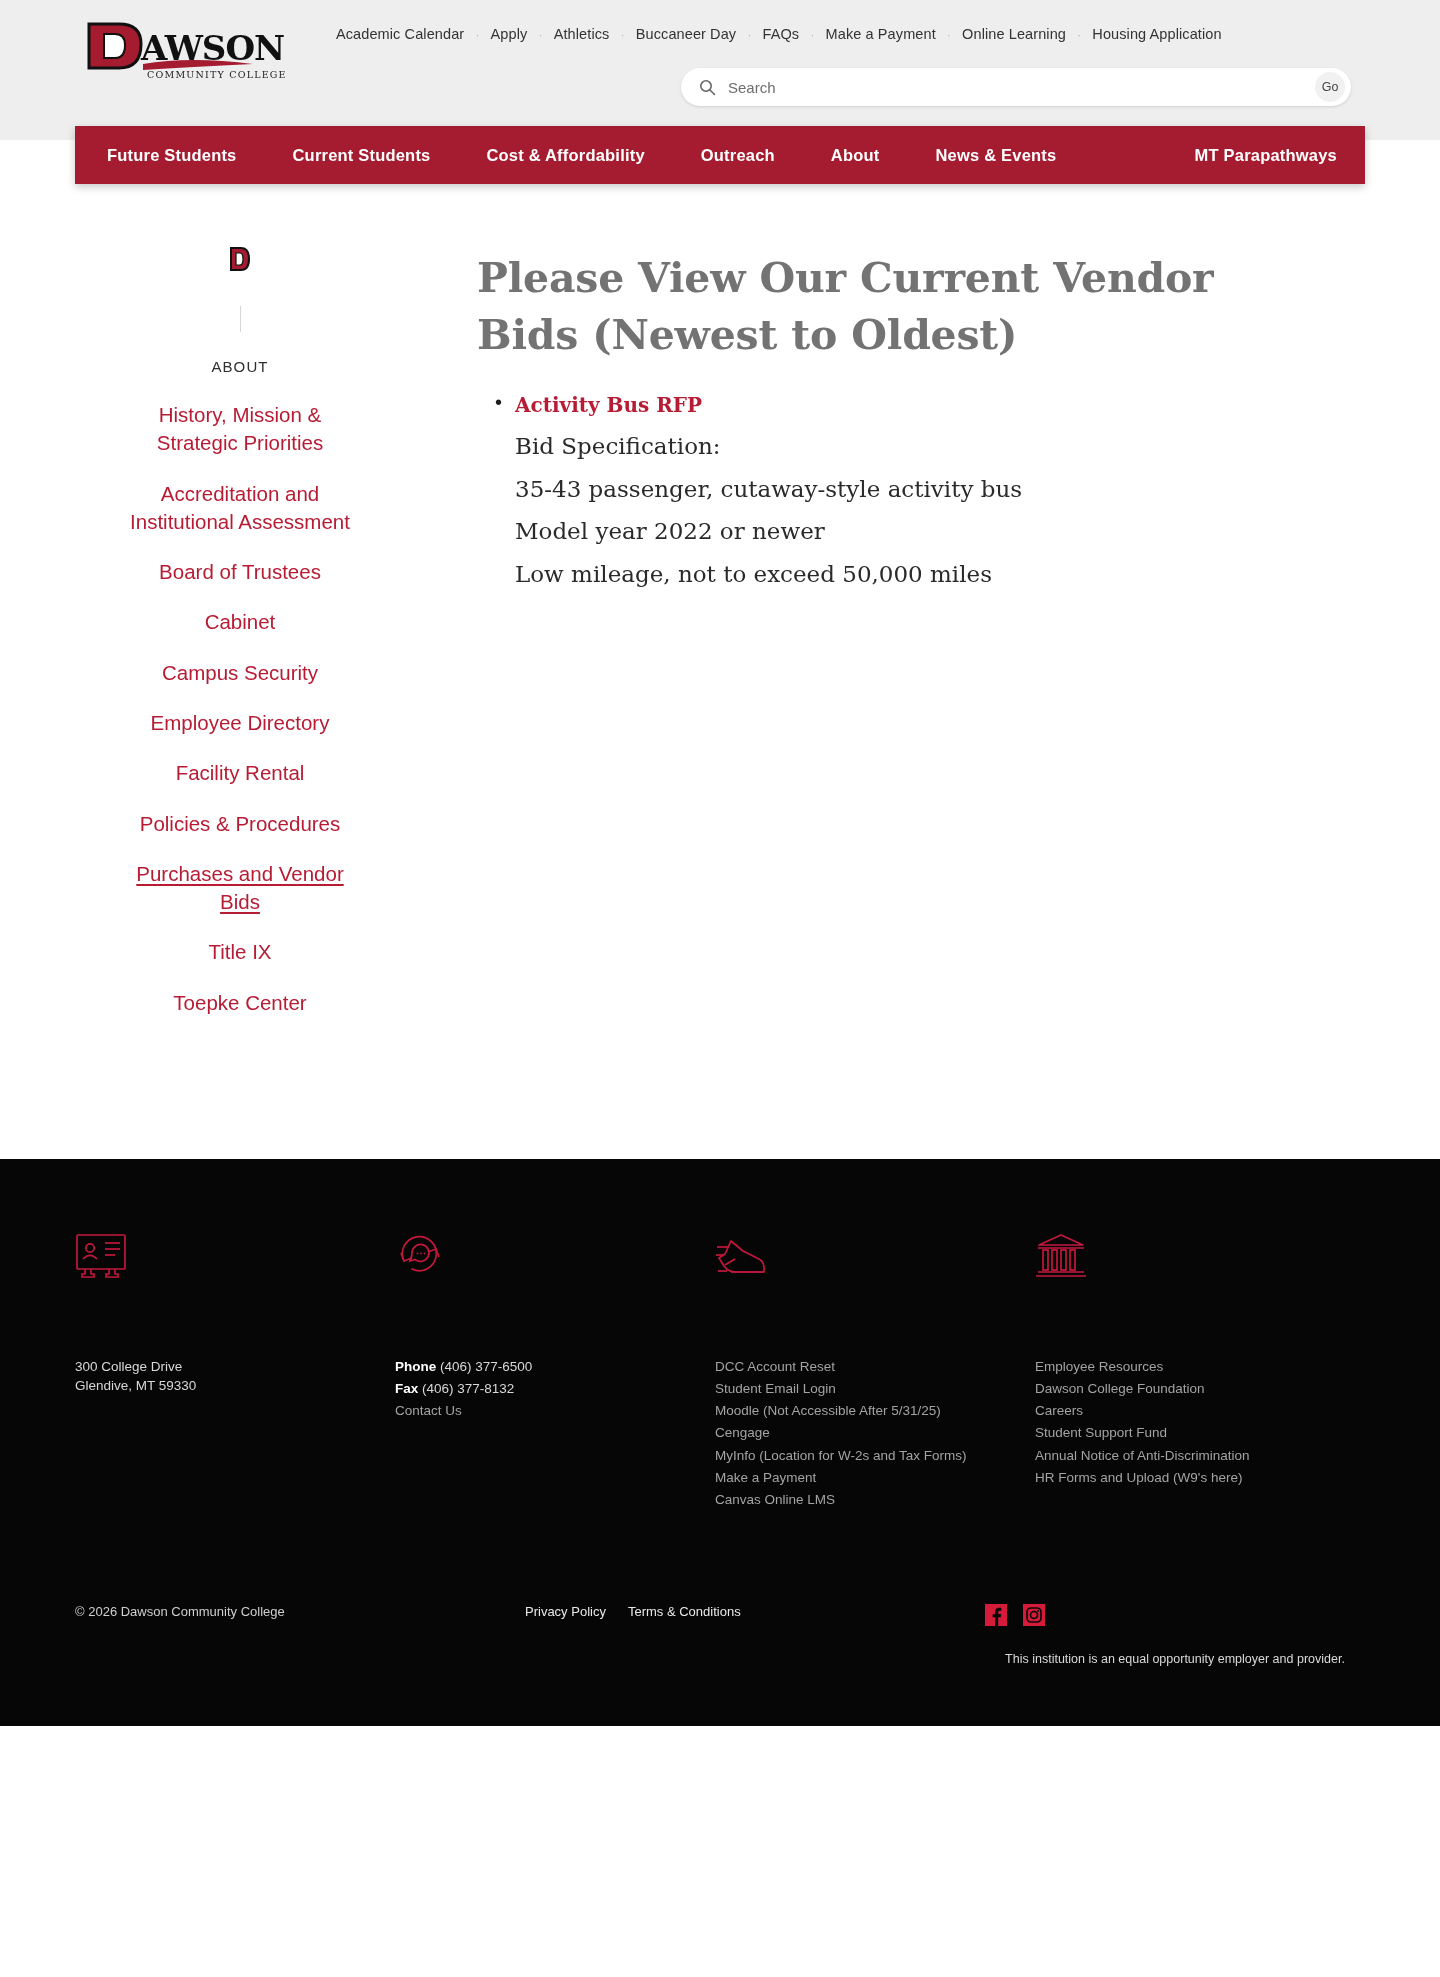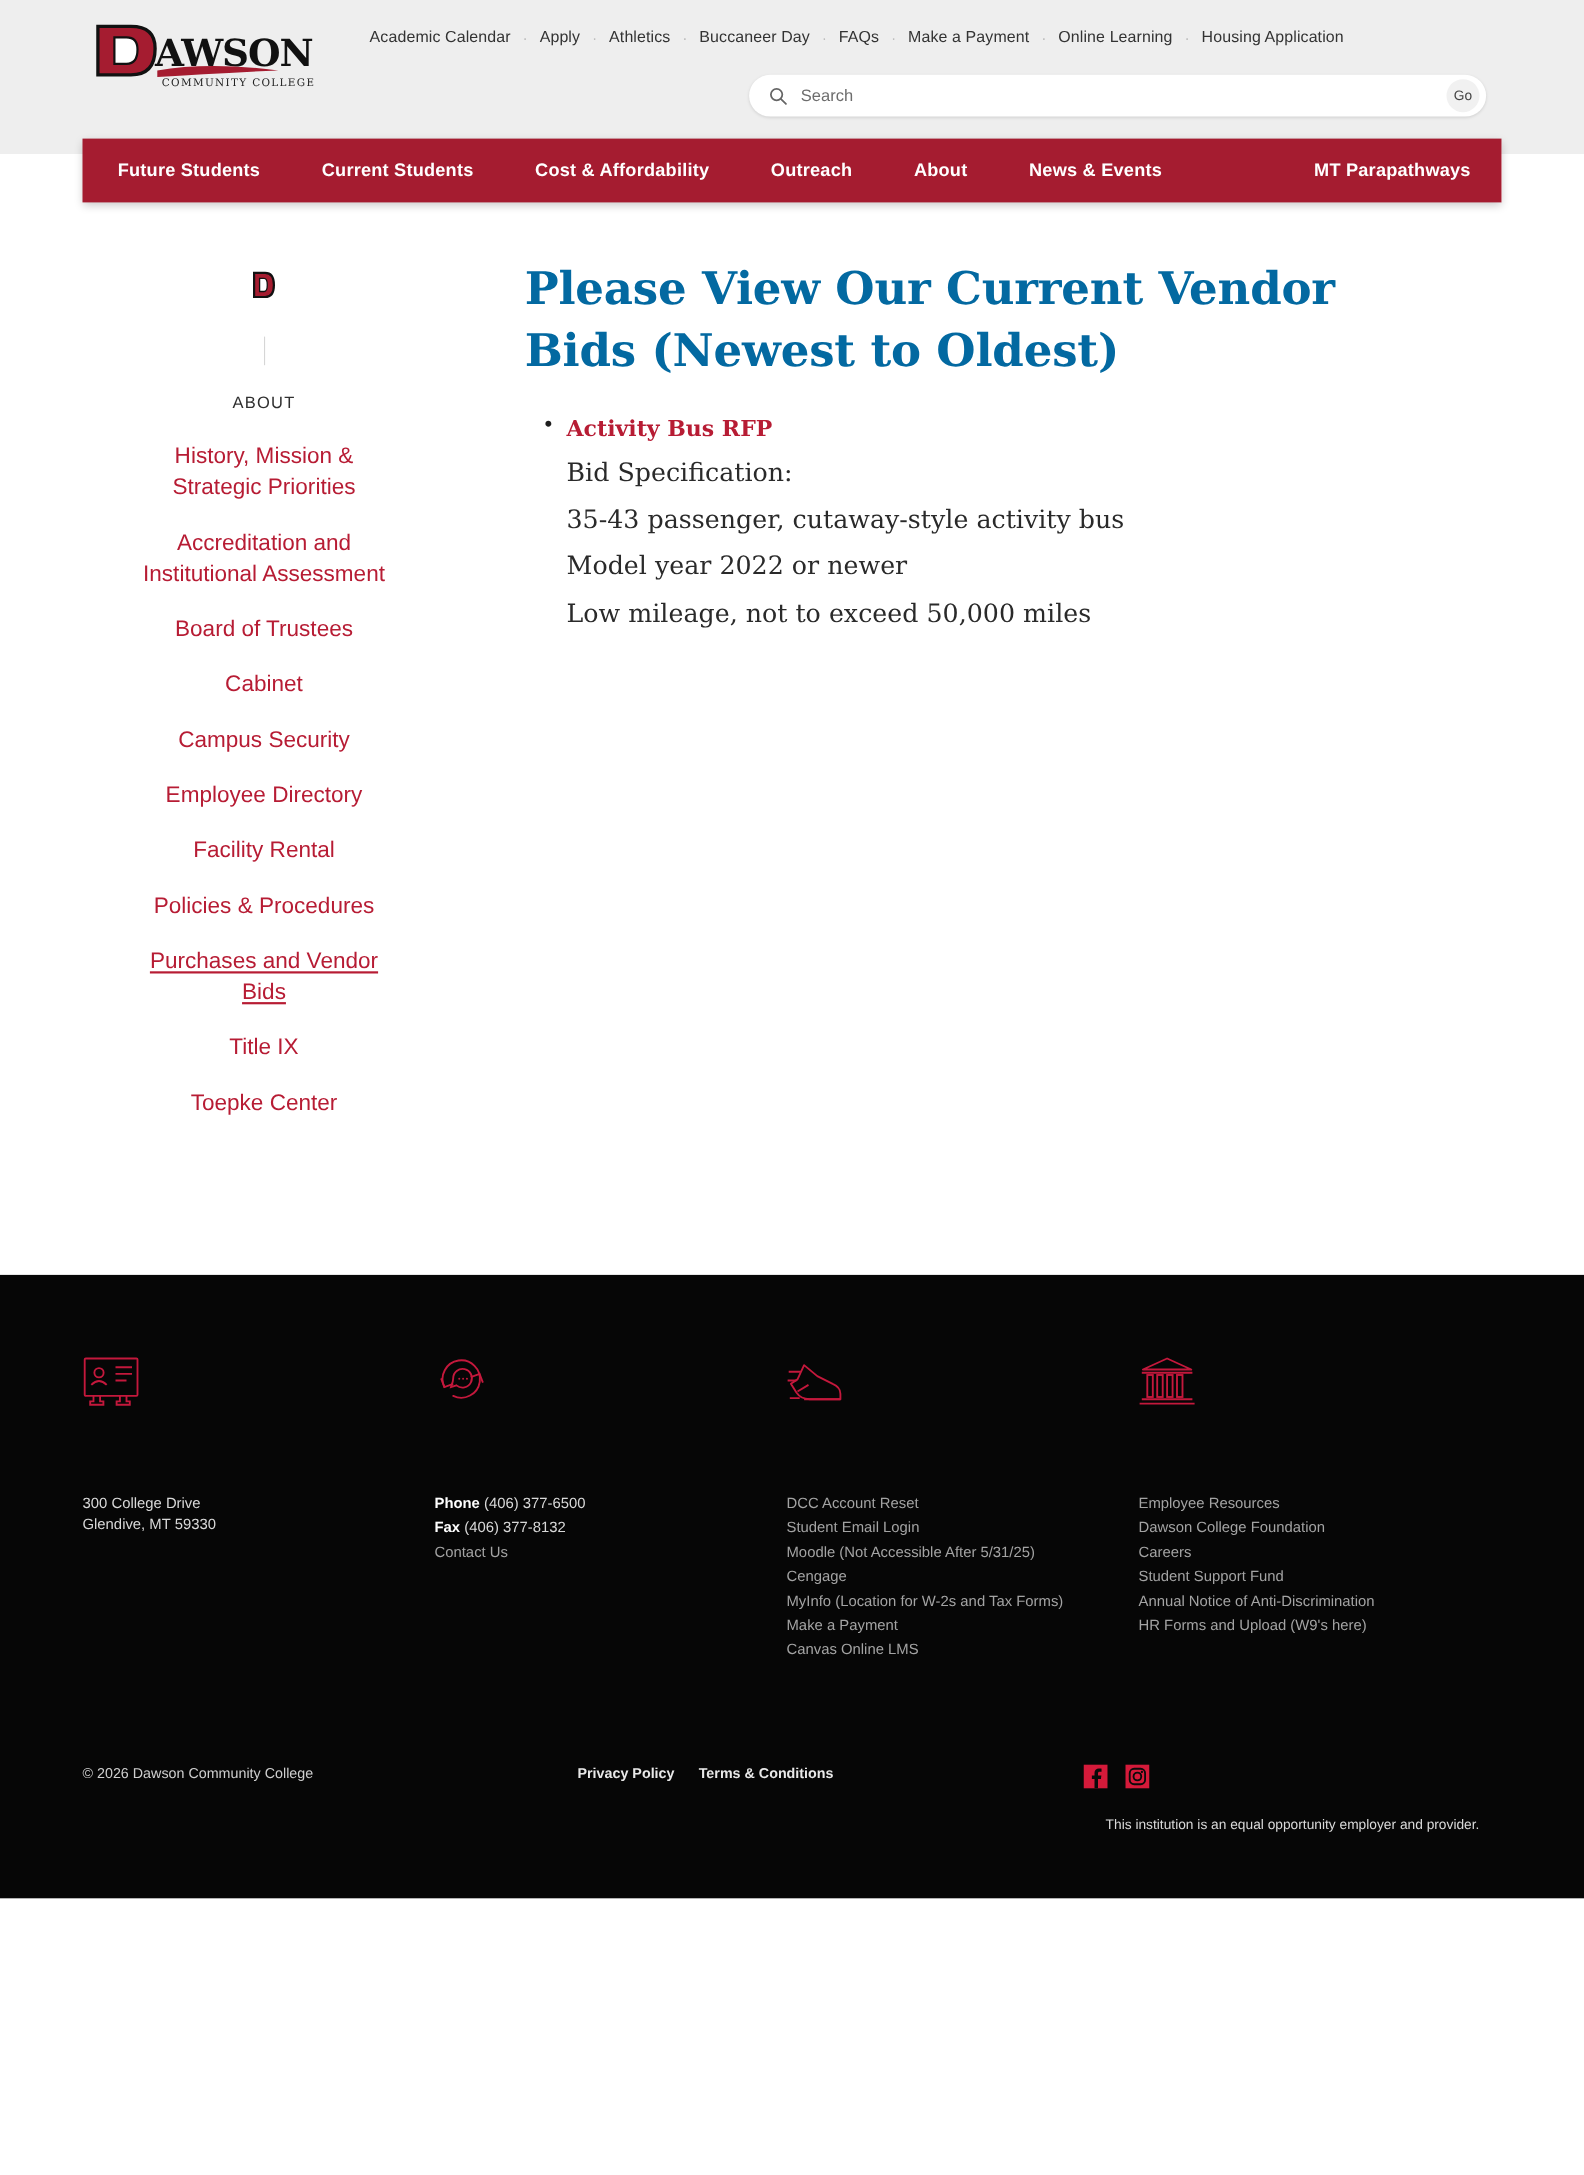--- a/index.html
+++ b/index.html
@@ -165,22 +165,22 @@
   .content {
     flex: 1 1 auto;
     padding-left: 72px;
     padding-right: 40px;
   }
   .page-title {
     font-family: "DejaVu Serif", "Liberation Serif", serif;
     font-size: 41px;
     font-weight: bold;
     line-height: 1.38;
-    color: #0369a1;
-    margin: 0 0 30px 0;
+    color: #737373;
+    margin: 16px 0 30px 0;
     letter-spacing: -.2px;
   }
   .bid-list { list-style: none; margin: 0; padding: 0; }
   .bid-item { position: relative; padding-left: 38px; }
   .bid-item::before {
     content: "\2022";
     position: absolute;
     left: 18px;
     top: -2px;
     color: #1e1e1e;
@@ -231,21 +231,21 @@
   .footer-bottom {
     width: 1290px;
     margin: 0 auto;
     display: flex;
     align-items: flex-start;
     padding: 32px 0 60px 0;
     position: relative;
   }
   .copyright { font-size: 13px; color: #cfcfcf; flex: 0 0 450px; }
   .legal-links { flex: 0 0 460px; display: flex; gap: 22px; padding-top: 0; }
-  .legal-links a { color: #e8e8e8; font-size: 13px; text-decoration: none; font-weight: bold; }
+  .legal-links a { color: #e8e8e8; font-size: 13px; text-decoration: none; }
   .social-area { flex: 1 1 auto; }
   .social-row { display: flex; gap: 16px; margin-bottom: 26px; }
   .social-btn {
     width: 22px; height: 22px;
     display: inline-flex; align-items:center; justify-content:center;
   }
   .eo-note { font-size: 12.5px; color: #d9d9d9; white-space: nowrap; text-align: center; }
 </style>
 </head>
 <body>

